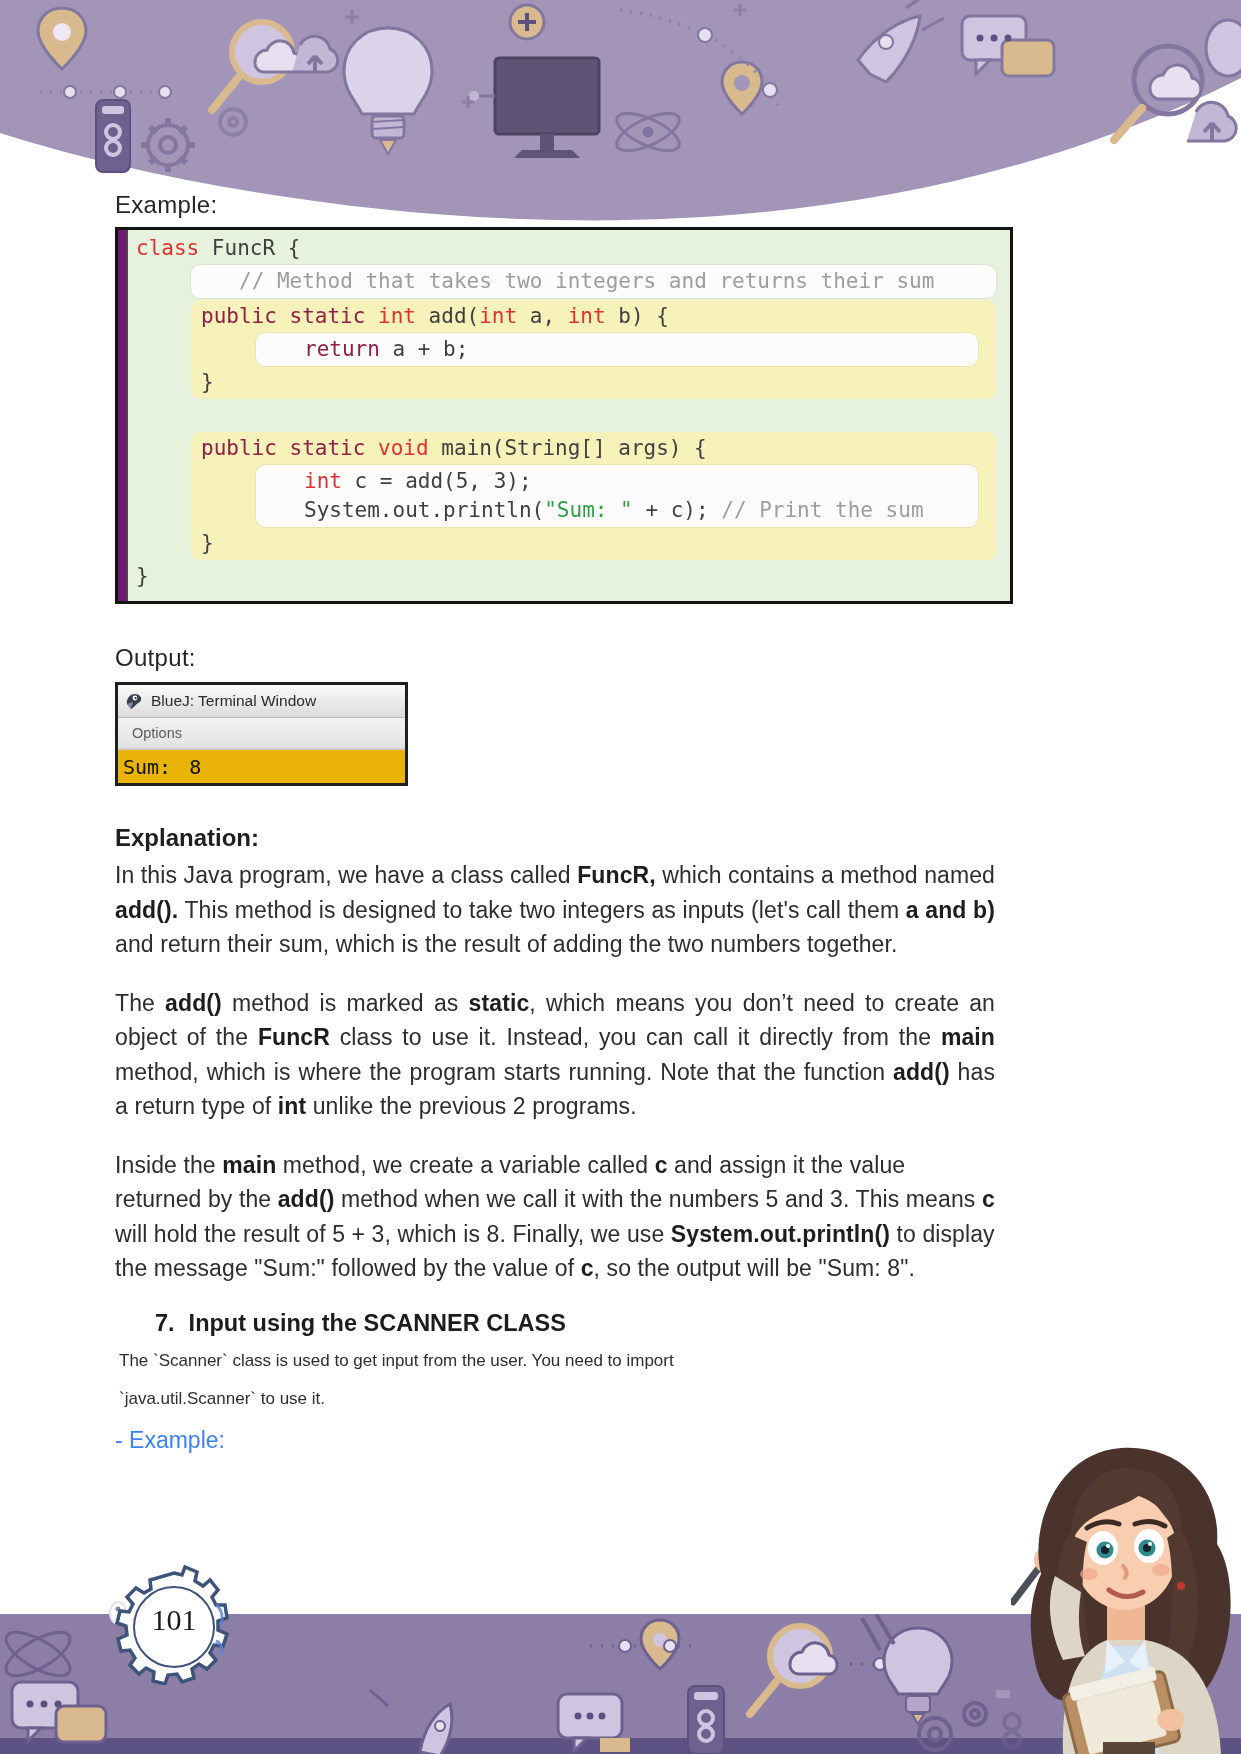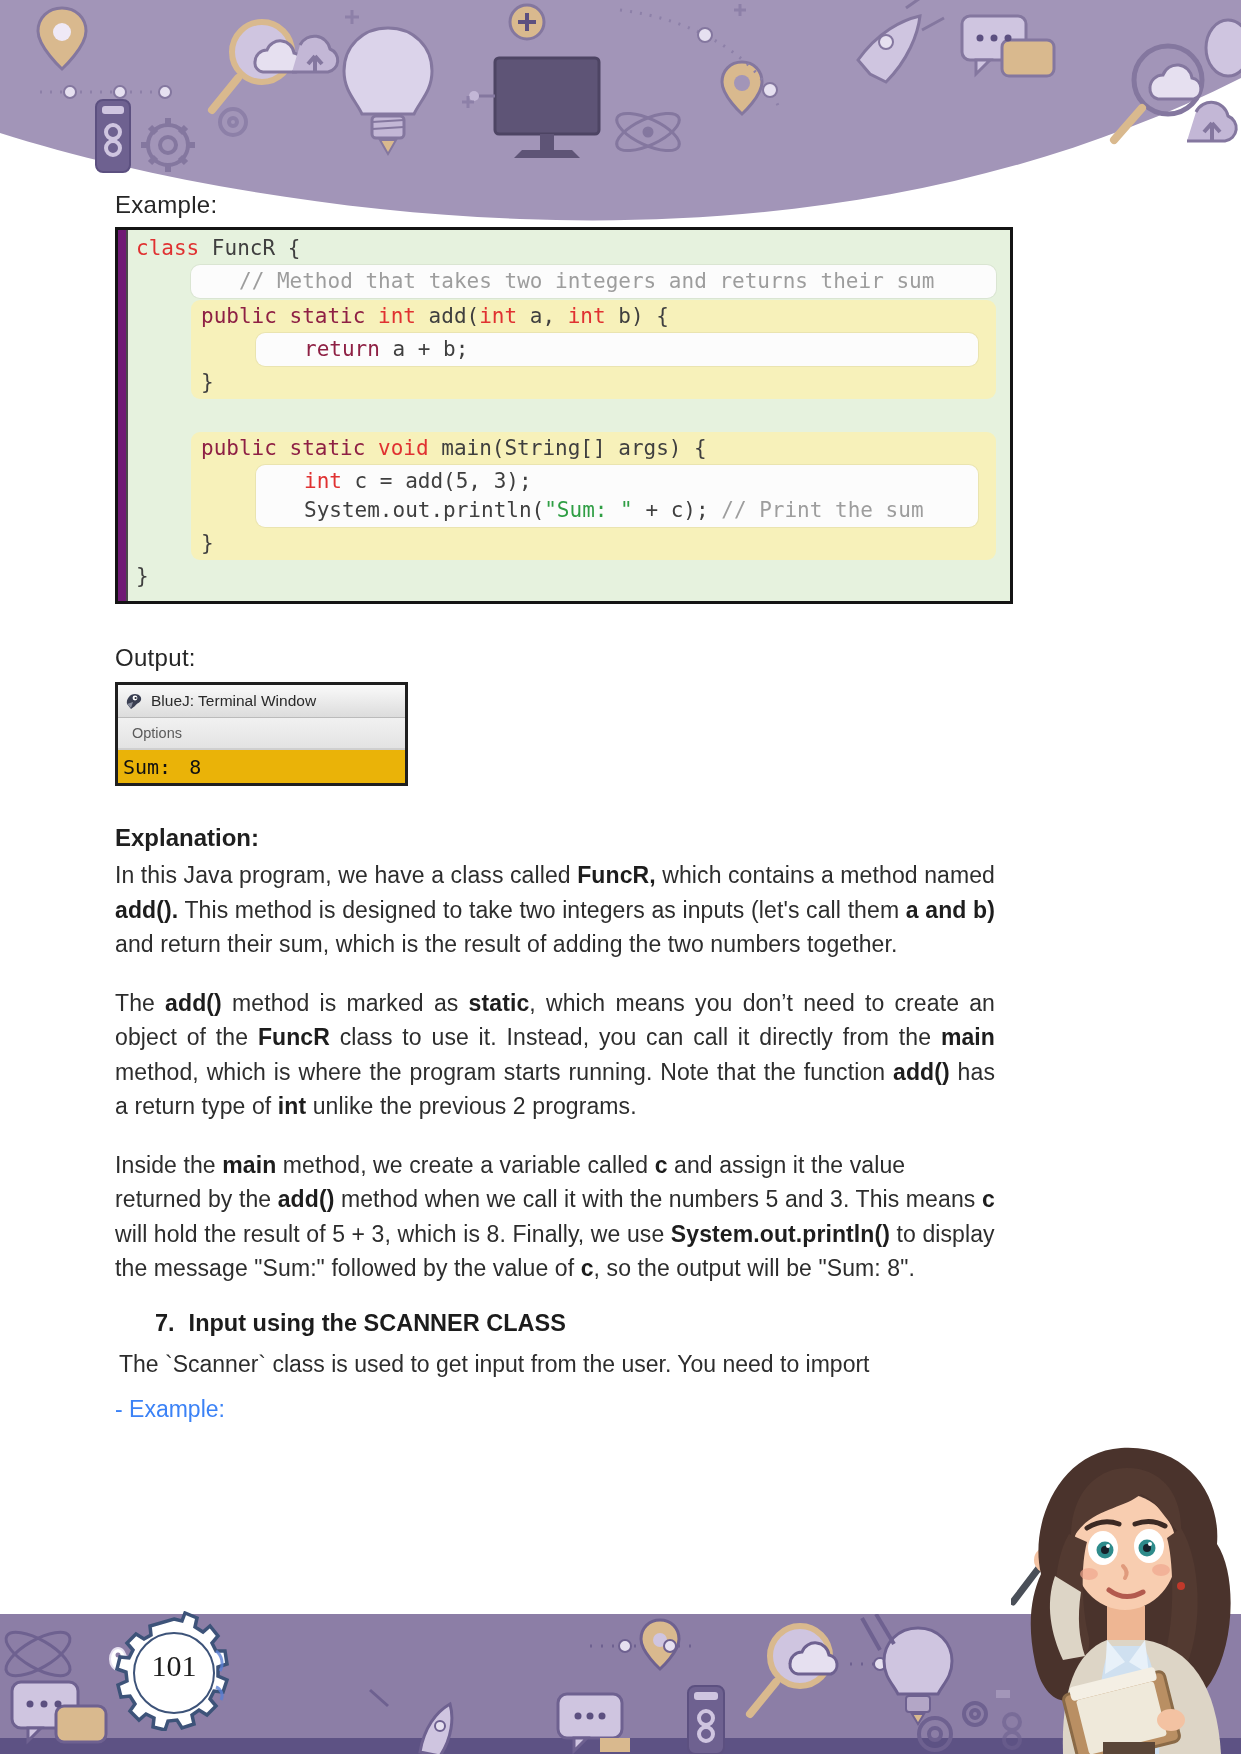--- a/index.html
+++ b/index.html
@@ -65,25 +65,25 @@
   .para{
     font-size:23px;line-height:34.5px;color:#2d2d2d;width:880px;
     text-align:justify;margin:0 0 24px 0;letter-spacing:.1px;
   }
   .para b{font-weight:700;color:#1d1d1d;}
   .para.no-just{text-align:left;}
   .sec-heading{
     font-size:23.5px;font-weight:700;color:#1c1c1c;margin:4px 0 14px 40px;
   }
   .sec-heading .num{margin-right:14px;}
-  .scan-line{font-size:23px;color:#2d2d2d;margin:8px 0 18px 4px;}
+  .scan-line{font-size:17px;color:#2d2d2d;margin:8px 0 18px 4px;}
   .dash-example{font-size:23px;color:#3b82f6;margin-top:15px;}
 
   
-  .page-badge{left:104px;top:1611px;width:140px;height:120px;z-index:5;}
+  .page-badge{left:104px;top:1565px;width:140px;height:120px;z-index:5;}
   .gear-num{
     position:absolute;left:32px;top:38px;width:76px;text-align:center;
     font-family:"Liberation Serif",serif;font-size:30px;color:#1b1b1b;
   }
 
   
   .teacher{right:0;bottom:0;width:230px;height:330px;z-index:6;}
 </style>
 </head>
 <body>
@@ -258,20 +258,21 @@
 
   <div class="exp-heading" style="margin-top:38px;">Explanation:</div>
   <p class="para"><span>In this Java program, we have a class called </span><b>FuncR,</b><span> which contains a method named </span><b>add().</b><span> This method is designed to take two integers as inputs (let's call them </span><b>a and b)</b><span> and return their sum, which is the result of adding the two numbers together.</span></p>
   <p class="para"><span>The </span><b>add()</b><span> method is marked as </span><b>static</b><span>, which means you don’t need to create an object of the </span><b>FuncR</b><span> class to use it. Instead, you can call it directly from the </span><b>main</b><span> method, which is where the program starts running. Note that the function </span><b>add()</b><span> has a return type of </span><b>int</b><span> unlike the previous 2 programs.</span></p>
   <p class="para no-just"><span>Inside the </span><b>main</b><span> method, we create a variable called </span><b>c</b><span> and assign it the value returned by the </span><b>add()</b><span> method when we call it with the numbers 5 and 3. This means </span><b>c</b><span> will hold the result of 5 + 3, which is 8. Finally, we use </span><b>System.out.println()</b><span> to display the message "Sum:" followed by the value of </span><b>c</b><span>, so the output will be "Sum: 8".</span></p>
 
   <div class="sec-heading">
     <span class="num">7.</span><span>Input using the SCANNER CLASS</span>
   </div>
   <div class="scan-line">The `Scanner` class is used to get input from the user. You need to import</div>
+  <div class="scan-line">`java.util.Scanner` to use it.</div>
 
   <div class="dash-example">- Example:</div>
 </div>
 
 <div class="abs page-badge">
   <svg width="140" height="120" viewBox="0 0 140 120">
     <g>
       <ellipse cx="14" cy="48" rx="8" ry="11" fill="#ffffff" stroke="#e6e0f0" stroke-width="2"></ellipse>
       <circle cx="14" cy="44" r="2.5" fill="#8c7ea6"></circle>
     </g>

